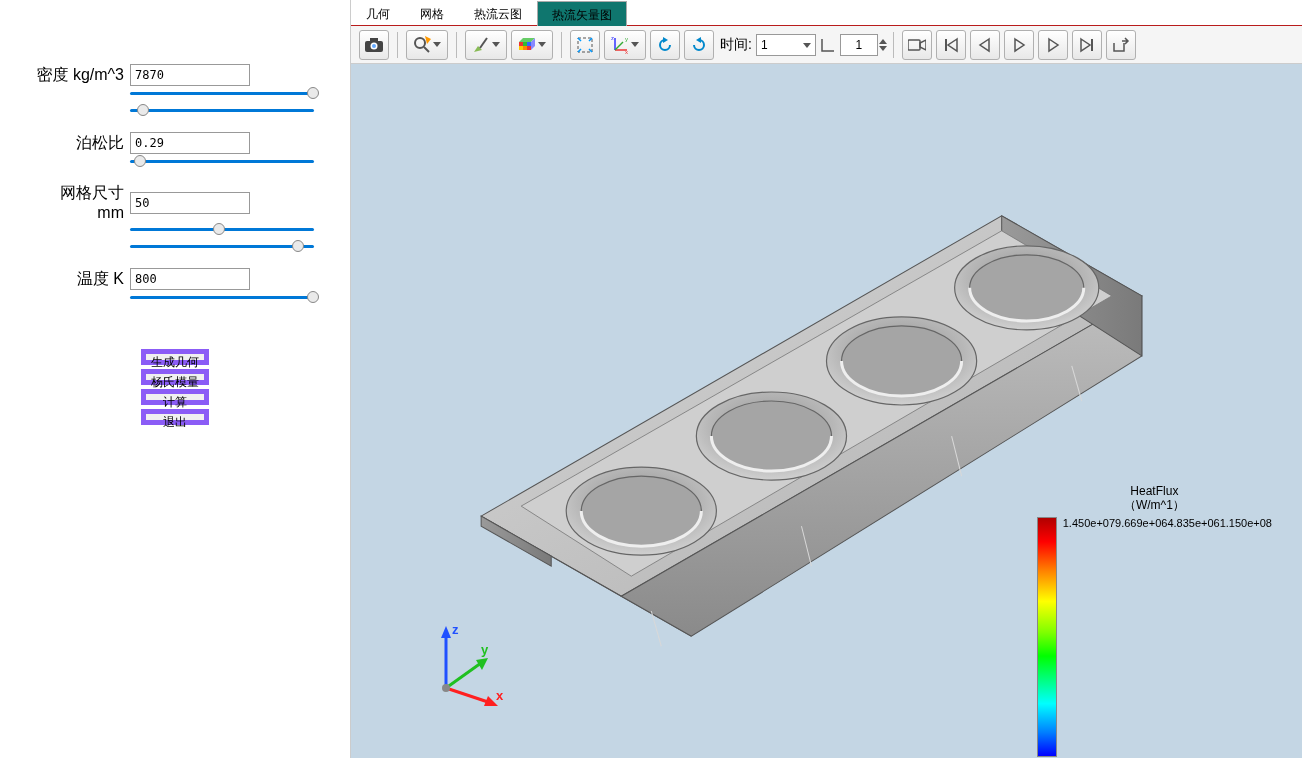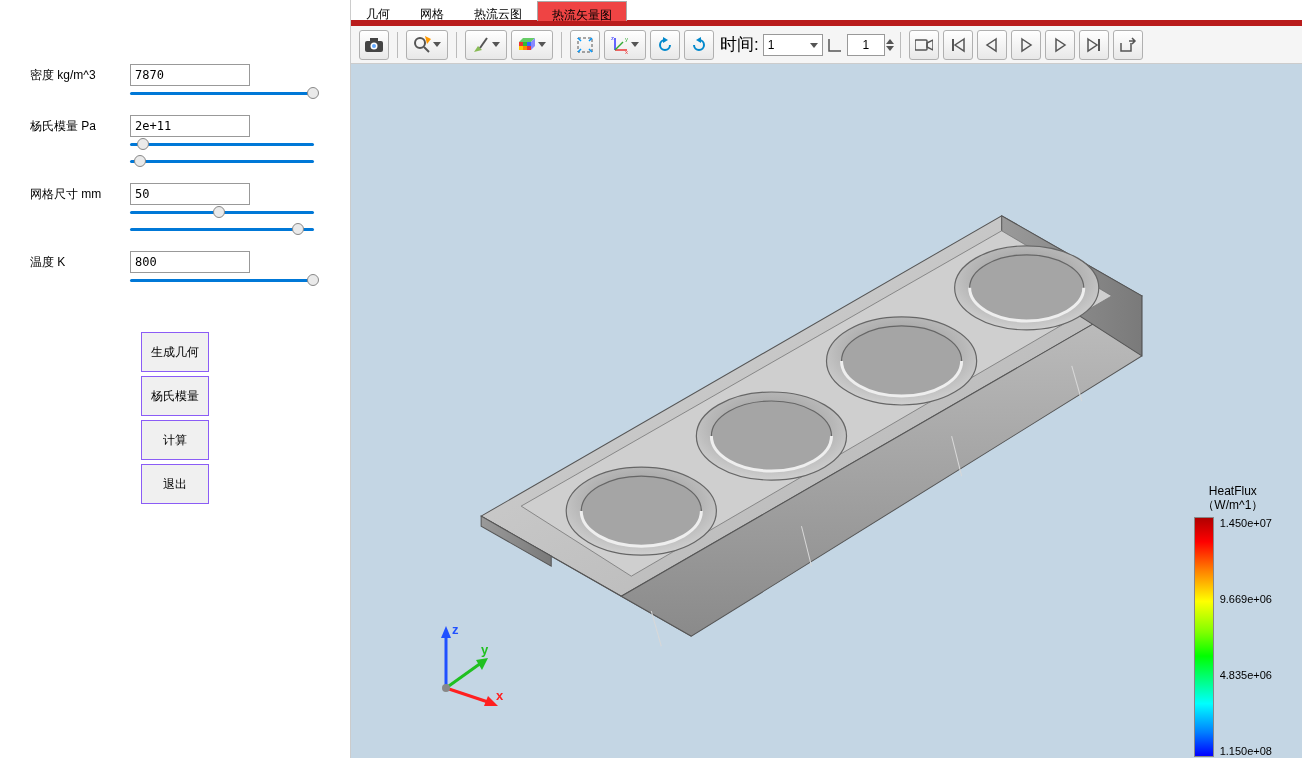--- a/index.html
+++ b/index.html
@@ -4,82 +4,82 @@
 <style>
 * { box-sizing: border-box; margin: 0; padding: 0; }
 body { font-family: "Microsoft YaHei", "SimSun", sans-serif; font-size: 12px; background: #fff; width: 1302px; height: 758px; overflow: hidden; }
 
 .main-container { display: flex; height: 758px; }
 
 .sidebar { width: 350px; background: #fff; padding: 40px 30px 0 30px; }
 
 .param-row { display: flex; align-items: center; margin-bottom: 6px; margin-top: 20px; }
 .param-row:first-child { margin-top: 24px; }
-.param-label { width: 100px; padding-right: 6px; font-size: 12px; }
+.param-label { width: 100px; text-align: right; padding-right: 6px; font-size: 16px; }
 .param-input { width: 120px; height: 22px; border: 1px solid #999; padding: 2px 4px; font-family: monospace; font-size: 12px; }
 
 .slider-row { margin: 2px 0 14px 100px; width: 184px; position: relative; }
 .slider-track { height: 3px; background: #0078d7; border-radius: 2px; position: relative; }
 .slider-thumb { position: absolute; top: -5px; width: 12px; height: 12px; border-radius: 50%; background: #eaeaea; border: 1px solid #888; }
 
 .button-group { margin-top: 50px; text-align: center; }
-.button-group button { display: block; margin: 4px auto; width: 68px; height: 40px; background: #f0f0f0; border: 1px solid #8b5cf6; font-size: 12px; font-family: inherit; cursor: pointer; }
+.button-group button { display: block; margin: 4px auto; width: 68px; height: 16px; background: #f0f0f0; border: 5px solid #8b5cf6; font-size: 12px; font-family: inherit; cursor: pointer; }
 
 .right-panel { flex: 1; display: flex; flex-direction: column; border-left: 1px solid #ccc; }
 
-.tabs { display: flex; background: #fff; border-bottom: 6px solid #b91c1c; height: 26px; }
+.tabs { display: flex; background: #fff; border-bottom: 1px solid #b91c1c; height: 26px; }
 .tab { padding: 5px 14px 4px; font-size: 12px; border: 1px solid transparent; border-bottom: none; cursor: pointer; }
-.tab.active { border-color: #aaa; background: #ef4444; position: relative; top: 1px; }
+.tab.active { border-color: #aaa; background: #0f766e; position: relative; top: 1px; }
 
 .toolbar { display: flex; align-items: center; background: #f5f5f5; border-bottom: 1px solid #ccc; height: 38px; padding: 0 6px; }
 .toolbar-btn { width: 30px; height: 30px; display: flex; align-items: center; justify-content: center; border: 1px solid #b0b0b0; background: linear-gradient(#fff,#e8e8e8); margin: 0 2px; border-radius: 3px; cursor: pointer; }
 .toolbar-btn.wide { width: 42px; }
 .toolbar-sep { width: 1px; height: 26px; background: #bbb; margin: 0 6px; }
-.toolbar-label { font-size: 17px; margin: 0 4px; }
+.toolbar-label { font-size: 14px; margin: 0 4px; }
 .toolbar-select { width: 60px; height: 22px; border: 1px solid #999; background: #fff; font-size: 12px; padding: 0 4px; }
 .toolbar-input { width: 38px; height: 22px; border: 1px solid #999; text-align: center; font-size: 12px; }
 
 .viewport-wrap { flex: 1; position: relative; overflow: hidden; }
 .viewport { width: 100%; height: 100%; background: #c4d6e4; }
 
 .triad { position: absolute; left: 75px; bottom: 50px; }
 
 .legend { position: absolute; right: 30px; top: 420px; text-align: center; font-size: 12px; font-family: Liberation Sans, sans-serif; }
 .legend-title { margin-bottom: 4px; line-height: 1.2; }
 .legend-body { display: flex; height: 240px; }
 .legend-bar { width: 20px; height: 240px; background: linear-gradient(to bottom, #b00000 0%, #ff0000 10%, #ff8000 22%, #ffff00 35%, #80ff00 48%, #00ff00 58%, #00ff80 68%, #00ffff 78%, #0080ff 90%, #0000ff 100%); border: 1px solid #888; }
-.legend-ticks { display: flex; flex-direction: column; justify-content: space-between; height: 240px; margin-left: 6px; font-size: 11px; text-align: left; }
+.legend-ticks { display: flex; flex-direction: row; justify-content: space-between; height: 240px; margin-left: 6px; font-size: 11px; text-align: left; }
 
 .chevron { display:inline-block; width:0; height:0; border-left:4px solid transparent; border-right:4px solid transparent; border-top:5px solid #555; margin-left:2px; vertical-align:middle;}
 </style>
 </head>
 <body>
 
 <div class="main-container">
 
   <div class="sidebar">
 
     <div class="param-row">
       <span class="param-label">密度 kg/m^3</span>
       <input class="param-input" value="7870" style="">
     </div>
     <div class="slider-row">
         <div class="slider-track"></div>
         <div class="slider-thumb" style="left:96%"></div>
       </div>
 
+    <div class="slider-row">
+        <div class="slider-track"></div>
+        <div class="slider-thumb" style="left:4%"></div>
+      </div>
+
     <div class="param-row">
-      <span class="param-label">杨氏模量 Pa</span>
-      <input class="param-input" value="2e+11" style="">
-    </div>
-    <div class="slider-row">
-        <div class="slider-track"></div>
-        <div class="slider-thumb" style="left:4%"></div>
-      </div>
-
+      <span class="param-label">泊松比</span>
+      <input class="param-input" value="0.29" style="">
+    </div>
     <div class="slider-row">
         <div class="slider-track"></div>
         <div class="slider-thumb" style="left:2%"></div>
       </div>
 
     <div class="param-row">
       <span class="param-label">网格尺寸 mm</span>
       <input class="param-input" value="50" style="">
     </div>
     <div class="slider-row">

